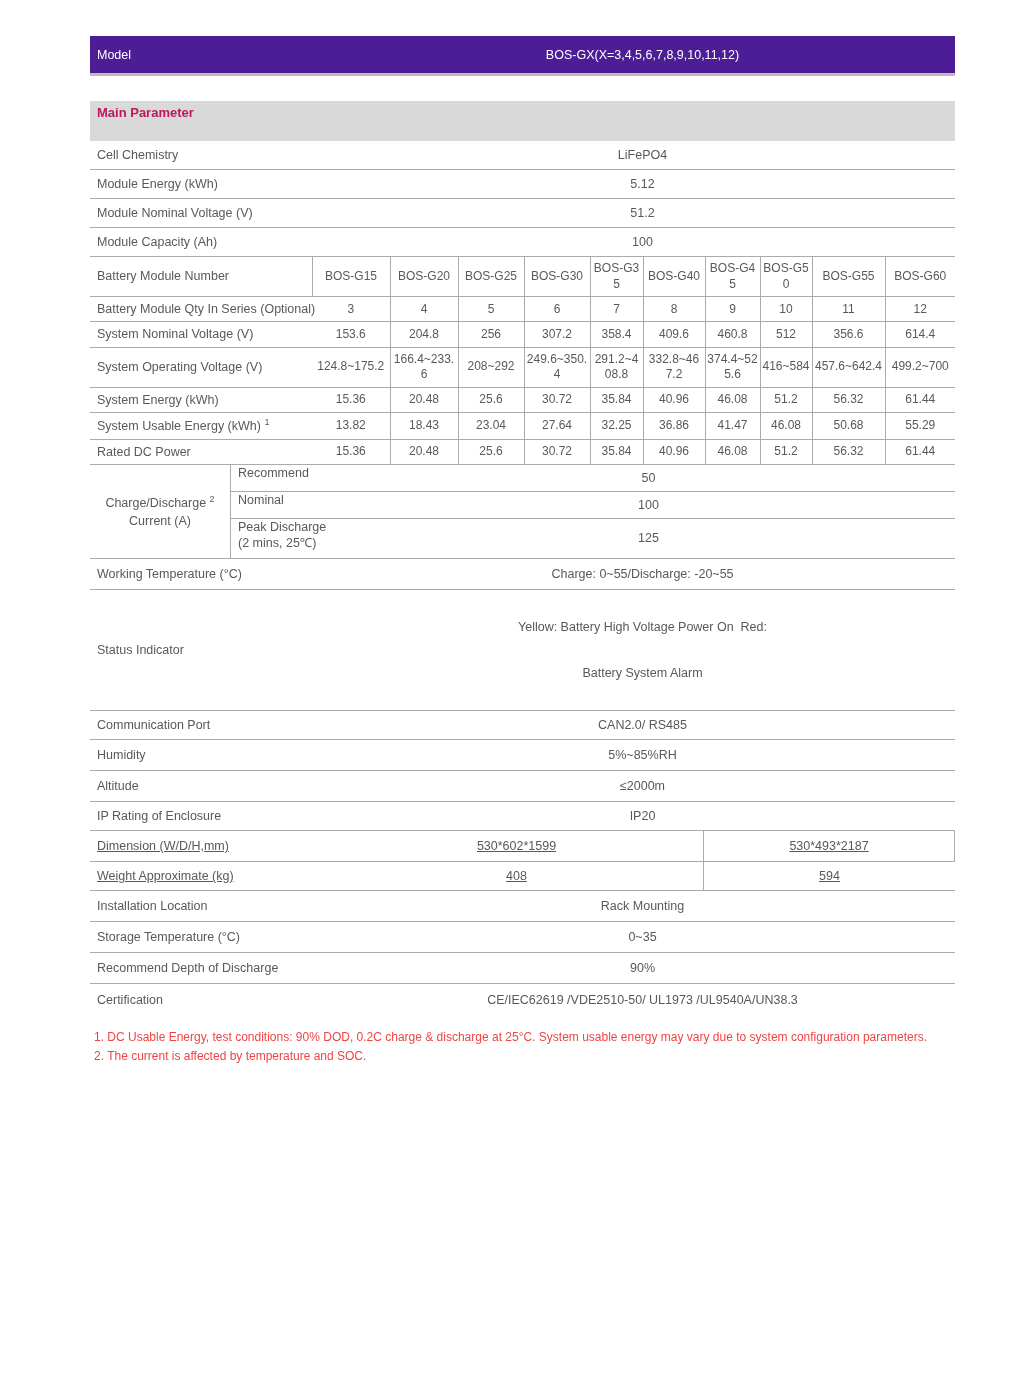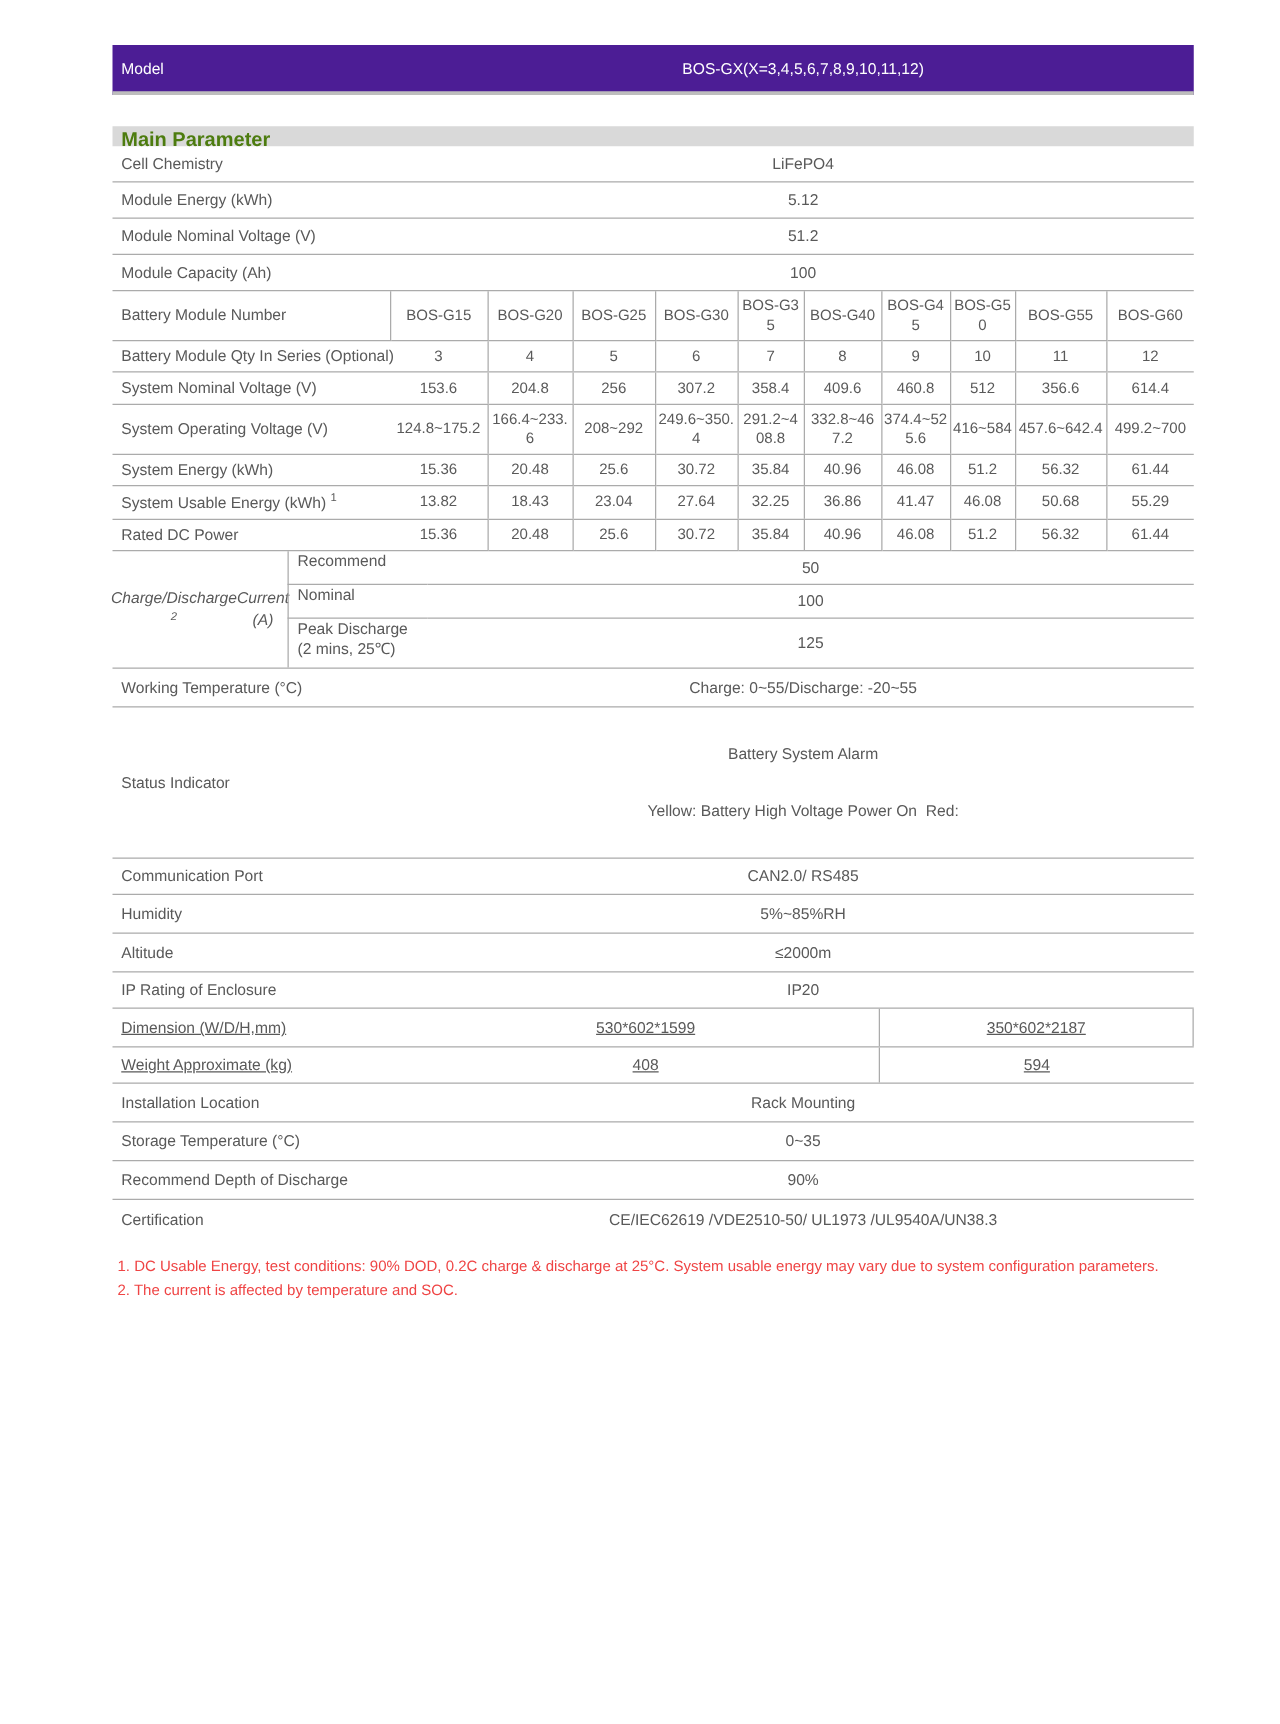--- a/index.html
+++ b/index.html
@@ -25,22 +25,22 @@
   .model-bar {
     margin-top: 36px; height: 40px; background: #4c1d95; color: #ffffff;
     display: grid; grid-template-columns: 240px 1fr; align-items: center;
     font-size: 12.5px; border-bottom: 3px solid #bdbdbd;
   }
   .model-bar .m-lbl { padding-left: 7px; }
   .model-bar .m-val { text-align: center; }
 
   
   .section-bar {
-    margin-top: 25px; height: 16px; background: #d9d9d9; color: #4d7c0f;
-    font-weight: 600; font-size: 16px; line-height: 24px; padding-left: 7px;
+    margin-top: 25px; height: 40px; background: #d9d9d9; color: #be185d;
+    font-weight: 600; font-size: 13px; line-height: 24px; padding-left: 7px;
   }
 
   
   .row {
     display: grid; grid-template-columns: 240px 1fr; align-items: center;
     min-height: 29px; border-bottom: 1px solid #ababab; font-size: 12.5px;
   }
   .row.tall { min-height: 31px; }
   .row .lbl { padding-left: 7px; }
   .row .val { text-align: center; white-space: pre-wrap; }
@@ -58,22 +58,22 @@
   sup { font-size: 9px; }
 
   
   .cd {
     display: grid; grid-template-columns: 140px 112px 1fr;
     grid-template-rows: 27px 27px 39px;
     border-bottom: 1px solid #ababab; font-size: 12.5px;
   }
   .cd-main {
     grid-column: 1; grid-row: 1 / 4;
-    display: flex; justify-content: center; align-items: center;
-    text-align: center; line-height: 1.45; font-style: italic;
+    display: flex; flex-direction: column; justify-content: center; align-items: center;
+    text-align: center; line-height: 1.45;
   }
   .cd-sub {
     grid-column: 2; border-left: 1px solid #ababab; padding-left: 7px;
     display: flex; flex-direction: column; line-height: 1.3;
   }
   .cd-val { grid-column: 3; display: flex; align-items: center; justify-content: center; }
   .cd .rr1 { grid-row: 1; border-bottom: 1px solid #ababab; }
   .cd .rr2 { grid-row: 2; border-bottom: 1px solid #ababab; }
   .cd .rr3 { grid-row: 3; }
 
@@ -250,22 +250,22 @@
   </div>
 
   <div class="row tall">
     <div class="lbl">Working Temperature (°C)</div>
     <div class="val">Charge: 0~55/Discharge: -20~55</div>
   </div>
 
   <div class="row" style="min-height:45px">
     <div class="lbl">Status  Indicator</div>
     <div class="val">
+      <div class="vline">Yellow: Battery High Voltage Power On  Red:</div>
       <div class="vline">Battery System Alarm</div>
-      <div class="vline">Yellow: Battery High Voltage Power On  Red:</div>
     </div>
   </div>
 
   <div class="row">
     <div class="lbl">Communication Port</div>
     <div class="val">CAN2.0/ RS485</div>
   </div>
   <div class="row tall">
     <div class="lbl">Humidity</div>
     <div class="val">5%~85%RH</div>
@@ -275,21 +275,21 @@
     <div class="val">≤2000m</div>
   </div>
   <div class="row">
     <div class="lbl">IP Rating of Enclosure</div>
     <div class="val">IP20</div>
   </div>
 
   <div class="dim-row">
     <div class="lbl">Dimension (W/D/H,mm)</div>
     <div class="val">530*602*1599</div>
-    <div class="val boxed">350*602*2187</div>
+    <div class="val boxed">530*493*2187</div>
   </div>
   <div class="dim-row" style="min-height:29px">
     <div class="lbl">Weight  Approximate (kg)</div>
     <div class="val">408</div>
     <div class="val leftline">594</div>
   </div>
 
   <div class="row tall">
     <div class="lbl">Installation  Location</div>
     <div class="val">Rack Mounting</div>

